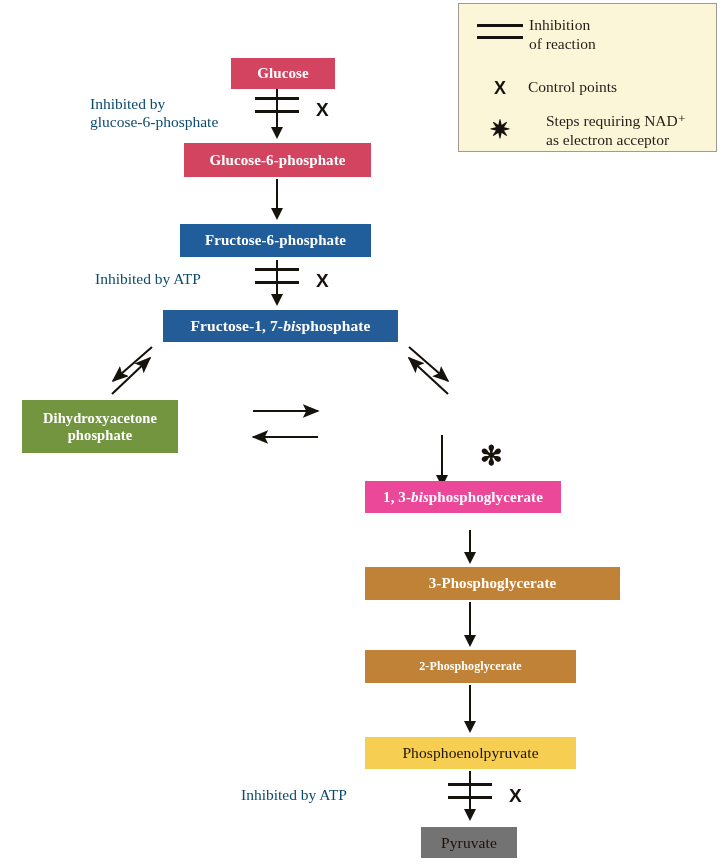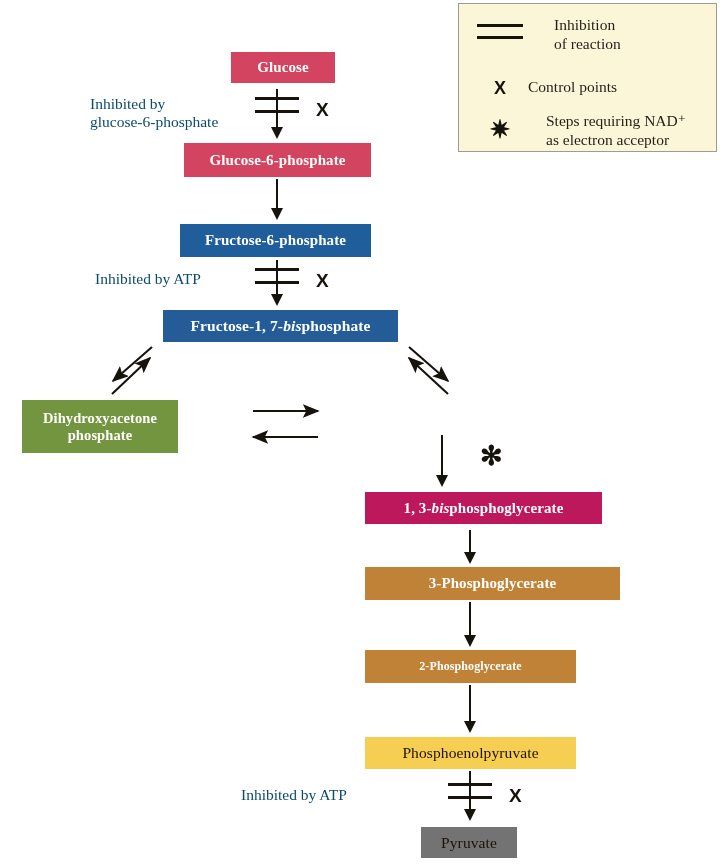--- a/index.html
+++ b/index.html
@@ -7,27 +7,27 @@
        font-family:"Liberation Serif","DejaVu Serif",serif;}
 
   #canvas{position:absolute;left:0;top:0;width:726px;height:864px;}
 
   
   .node{position:absolute;display:flex;align-items:center;justify-content:center;
         text-align:center;font-weight:bold;color:#ffffff;line-height:1.12;
         letter-spacing:.1px;box-sizing:border-box;}
   .node.dark-text{color:#1d1206;font-weight:normal;}
 
-  .n-glucose        {left:231px;top:52px;  width:104px;height:31px;background:#d2445f;font-size:15px;}
+  .n-glucose        {left:231px;top:58px;  width:104px;height:31px;background:#d2445f;font-size:15px;}
   .n-g6p            {left:184px;top:143px; width:187px;height:34px;background:#d2445f;font-size:15px;}
   .n-f6p            {left:180px;top:224px; width:191px;height:33px;background:#1f5d9b;font-size:15px;}
   .n-f16bp          {left:163px;top:310px; width:235px;height:32px;background:#245c98;font-size:15.5px;}
   .n-dhap           {left:22px; top:400px; width:156px;height:53px;background:#74953f;font-size:14.5px;justify-content:center;}
   .n-g3p            {left:352px;top:400px; width:237px;height:32px;background:#7d6a9e;font-size:15px;}
-  .n-bpg            {left:365px;top:492px; width:237px;height:32px;background:#be185d;font-size:15px;}
+  .n-bpg            {left:365px;top:481px; width:196px;height:32px;background:#ec4899;font-size:15px;}
   .n-3pg            {left:365px;top:567px; width:255px;height:33px;background:#c08236;font-size:15px;}
   .n-2pg            {left:365px;top:650px; width:211px;height:33px;background:#c08236;font-size:12px;}
   .n-pep            {left:365px;top:737px; width:211px;height:32px;background:#f6ce52;font-size:15.5px;}
   .n-pyruvate       {left:421px;top:827px; width:96px;height:31px;background:#737373;font-size:15.5px;}
 
   .node i{font-style:italic;}
 
   
   .varrow{position:absolute;width:2px;background:#16120c;}
   .vhead{position:absolute;width:0;height:0;
@@ -160,21 +160,21 @@
 
   <div class="nad-star" style="left:480px;top:443px;">✻</div>
 
   <div id="legend">
 
     <div class="leg-row" style="left:18px;top:17px;">
       <span class="leg-sym leg-inh">
         <span style="top:3px;"></span>
           <span style="top:15px;"></span>
       </span>
-      <span class="leg-text" style="margin-left:31px;margin-top:-5px;">Inhibition
+      <span class="leg-text" style="margin-left:6px;margin-top:-5px;">Inhibition
 of reaction</span>
     </div>
 
     <div class="leg-row" style="left:18px;top:74px;">
       <span class="leg-sym" style="width:46px;">
         <span class="leg-x">X</span>
       </span>
       <span class="leg-text" style="margin-left:5px;">Control points</span>
     </div>
 

